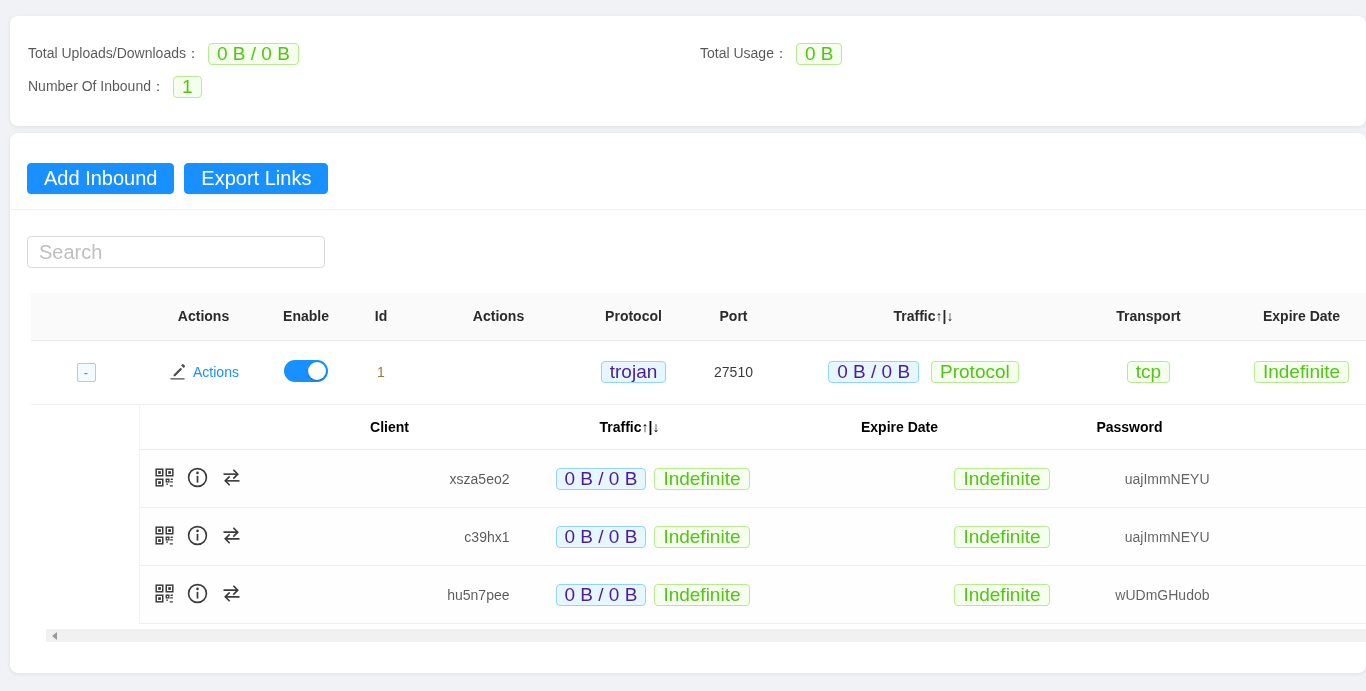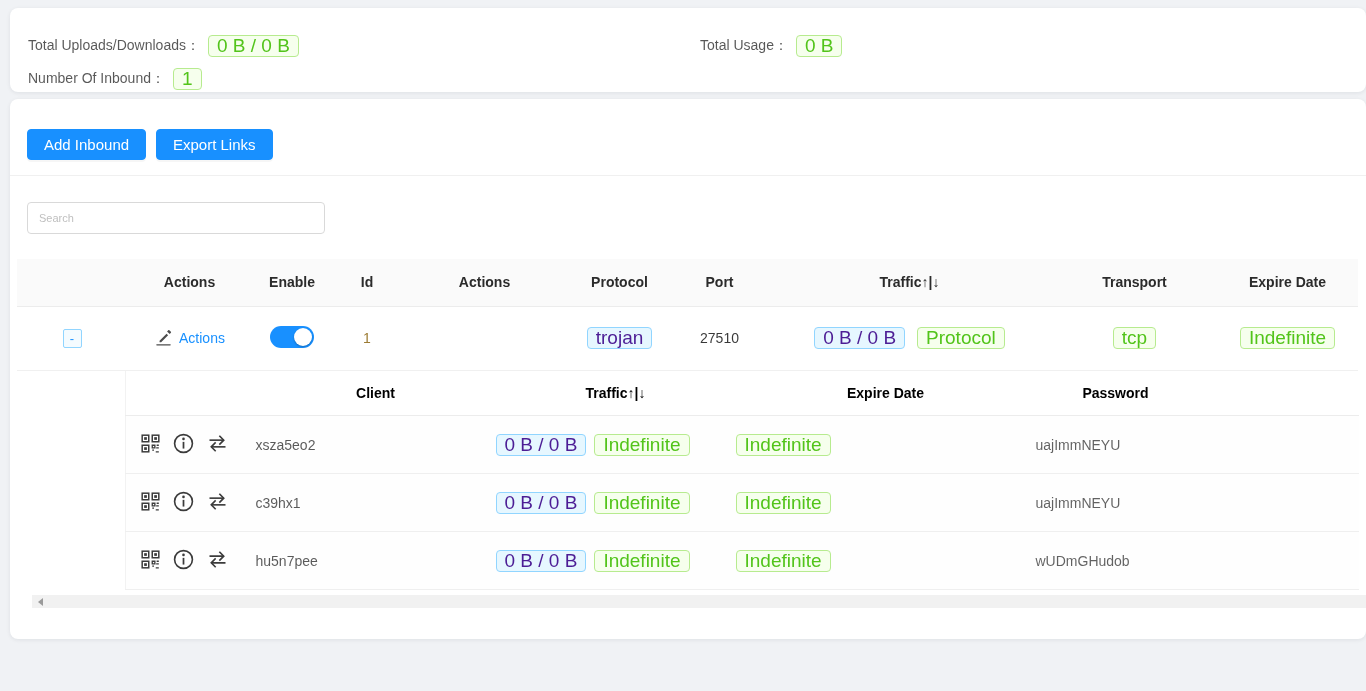--- a/index.html
+++ b/index.html
@@ -12,53 +12,53 @@
     overflow:hidden;
   }
   .card {
     background:#fff;
     border-radius:8px;
     box-shadow:0 1px 4px rgba(0,21,41,0.08);
     margin-left:10px;
     width:1356px;
   }
   
-  .stats-card { margin-top:8px; height:84px; padding:21px 18px 0 18px; }
+  .stats-card { margin-top:16px; height:110px; padding:21px 18px 0 18px; }
   .stats-row { display:flex; align-items:center; height:33px; }
   .stat { display:flex; align-items:center; }
   .stat-first { width:672px; }
   .stat-label { color:rgba(0,0,0,0.66); margin-right:8px; white-space:nowrap; }
   .badge {
     display:inline-block;
     padding:1px 8px;
     font-size:19px;
     line-height:18px;
     border-radius:4px;
     white-space:nowrap;
   }
   .badge-green { color:#52c41a; background:#f6ffed; border:1px solid #b7eb8f; }
   .badge-blue  { color:#4c1d95; background:#e6f7ff; border:1px solid #91d5ff; }
   
   .main-card { margin-top:7px; height:540px; position:relative; overflow:hidden; }
   .toolbar { padding:30px 17px 15px 17px; border-bottom:1px solid #f0f0f0; }
   .btn-primary {
     background:#1890ff; color:#fff; border:1px solid #1890ff;
-    border-radius:4px; height:31px; padding:0 16px; font-size:15px;
+    border-radius:4px; height:31px; padding:0 16px; font-size:20px;
     margin-right:6px; cursor:pointer; box-shadow:0 2px 0 rgba(0,0,0,0.035);
     font-family:inherit;
   }
   .search-section { padding:26px 17px 25px 17px; }
   .search-input {
     width:298px; height:32px; border:1px solid #d9d9d9; border-radius:4px;
-    padding:0 11px; font-size:11px; color:rgba(0,0,0,0.65); outline:none;
+    padding:0 11px; font-size:20px; color:rgba(0,0,0,0.65); outline:none;
     font-family:inherit;
   }
   .search-input::placeholder { color:#bfbfbf; }
   
-  .table-wrap { padding-left:7px; }
+  .table-wrap { padding-left:21px; }
   table { border-collapse:collapse; table-layout:fixed; }
   .main-table { width:1341px; }
   .main-table th {
     background:#fafafa; height:47px; font-weight:700; color:#2b2b2b;
     font-size:14px; text-align:center; border-bottom:1px solid #ececec;
   }
   .main-table td {
     height:64px; text-align:center; border-bottom:1px solid #f0f0f0;
     vertical-align:middle;
   }
@@ -80,21 +80,21 @@
   .port-val { color:rgba(0,0,0,0.78); }
   .badge-gap { margin-left:8px; }
   
   .expanded { padding-left:108px; }
   .nested-table { width:1233px; border-left:1px solid #f2f2f2; }
   .nested-table th {
     height:45px; font-weight:700; color:#000000; font-size:14px;
     text-align:center; border-bottom:1px solid #ececec; background:#fff;
   }
   .nested-table td {
-    height:58px; text-align:left; border-bottom:1px solid #efefef;
+    height:58px; text-align:right; border-bottom:1px solid #efefef;
     vertical-align:middle; background:#fefefe;
   }
   .icon-cell { text-align:left !important; padding-left:14px; white-space:nowrap; }
   .row-icon { display:inline-block; vertical-align:middle; margin-right:7px; cursor:pointer; }
   .pw-val { color:rgba(0,0,0,0.62); }
   
   .hscroll {
     margin:5px 0 0 15px; width:1341px; height:13px; background:#f1f1f1;
     display:flex; align-items:center; cursor:pointer;
   }

